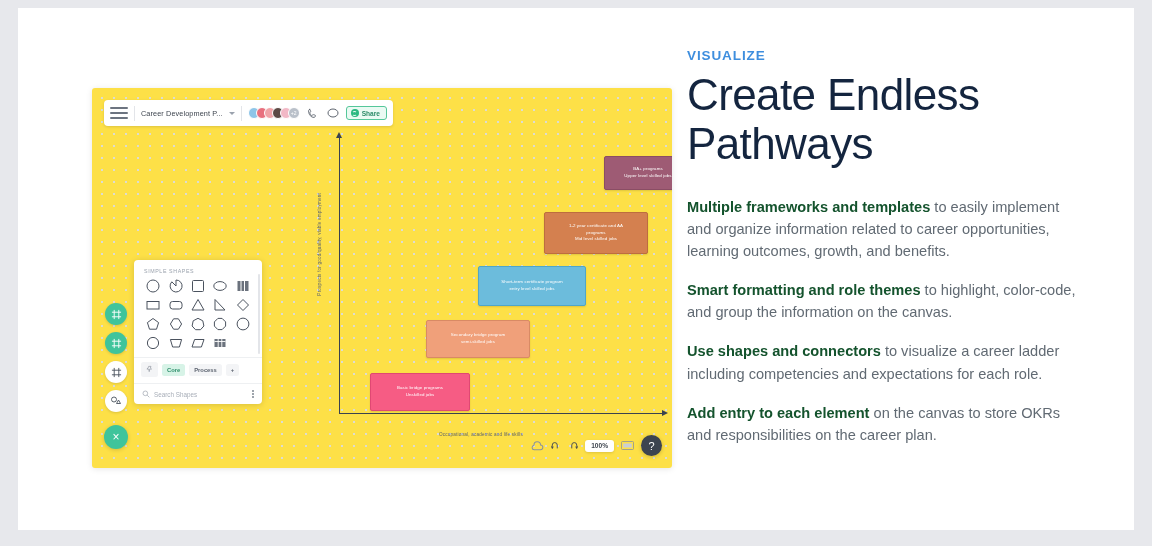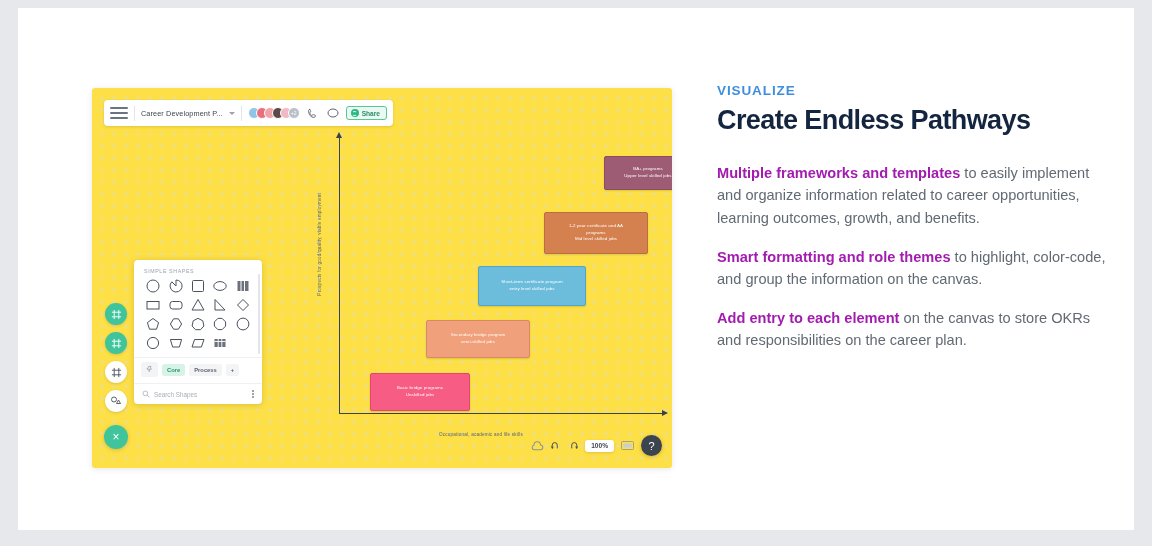--- a/index.html
+++ b/index.html
@@ -112,25 +112,25 @@
   }
   .dbox span { font-size:4.4px; line-height:1.5; letter-spacing:.1px; display:block; }
 
   
   .bottom-ctrls { position:absolute; right:10px; bottom:12px; display:flex; align-items:center; gap:7px; }
   .zoom-pill { background:#fff; border-radius:3px; box-shadow:0 1px 3px rgba(0,0,0,.13); padding:2.5px 6px; font-size:6.6px; font-weight:bold; color:#3f4650; }
   .help-btn { width:21px;height:21px;border-radius:50%;background:#3c4450;color:#fff;font-size:11px;display:flex;align-items:center;justify-content:center;box-shadow:0 1px 4px rgba(0,0,0,.2); }
   .mini-ico { color:#6c7480; display:flex; align-items:center; }
 
   
-  .copy { position:absolute; left:699px; top:40px; width:398px;margin-top:35px; }
+  .copy { position:absolute; left:669px; top:40px; width:398px; }
   .eyebrow { color:#3e8ede; font-size:13.5px; font-weight:bold; letter-spacing:.9px; margin-bottom:7px; }
-  .headline { color:#14253f; font-size:27px; line-height:1.12; font-weight:bold; letter-spacing:-.6px; margin-bottom:27px; }
+  .headline { color:#14253f; font-size:44px; line-height:1.12; font-weight:normal; letter-spacing:-.6px; margin-bottom:27px; }
   .para { color:#616a73; font-size:14.6px; line-height:1.52; margin-bottom:17px; }
-  .para b { color:#a21caf; font-weight:bold; }
+  .para b { color:#14532d; font-weight:bold; }
 </style>
 </head>
 <body>
 
 <div class="page-card">
 
   <div class="app-shot">
     <div class="canvas-dots"></div>
 
     <div class="topbar">
@@ -348,17 +348,20 @@
     <div class="eyebrow">VISUALIZE</div>
     <h1 class="headline">Create Endless Pathways</h1>
 
     <p class="para">
       <b>Multiple frameworks and templates</b><span> to easily implement and organize information related to career opportunities, learning outcomes, growth, and benefits.</span>
     </p>
     <p class="para">
       <b>Smart formatting and role themes</b><span> to highlight, color-code, and group the information on the canvas.</span>
     </p>
     <p class="para">
+      <b>Use shapes and connectors</b><span> to visualize a career ladder including competencies and expectations for each role.</span>
+    </p>
+    <p class="para">
       <b>Add entry to each element</b><span> on the canvas to store OKRs and responsibilities on the career plan.</span>
     </p>
   </div>
 
 </div>
 
 </body></html>

